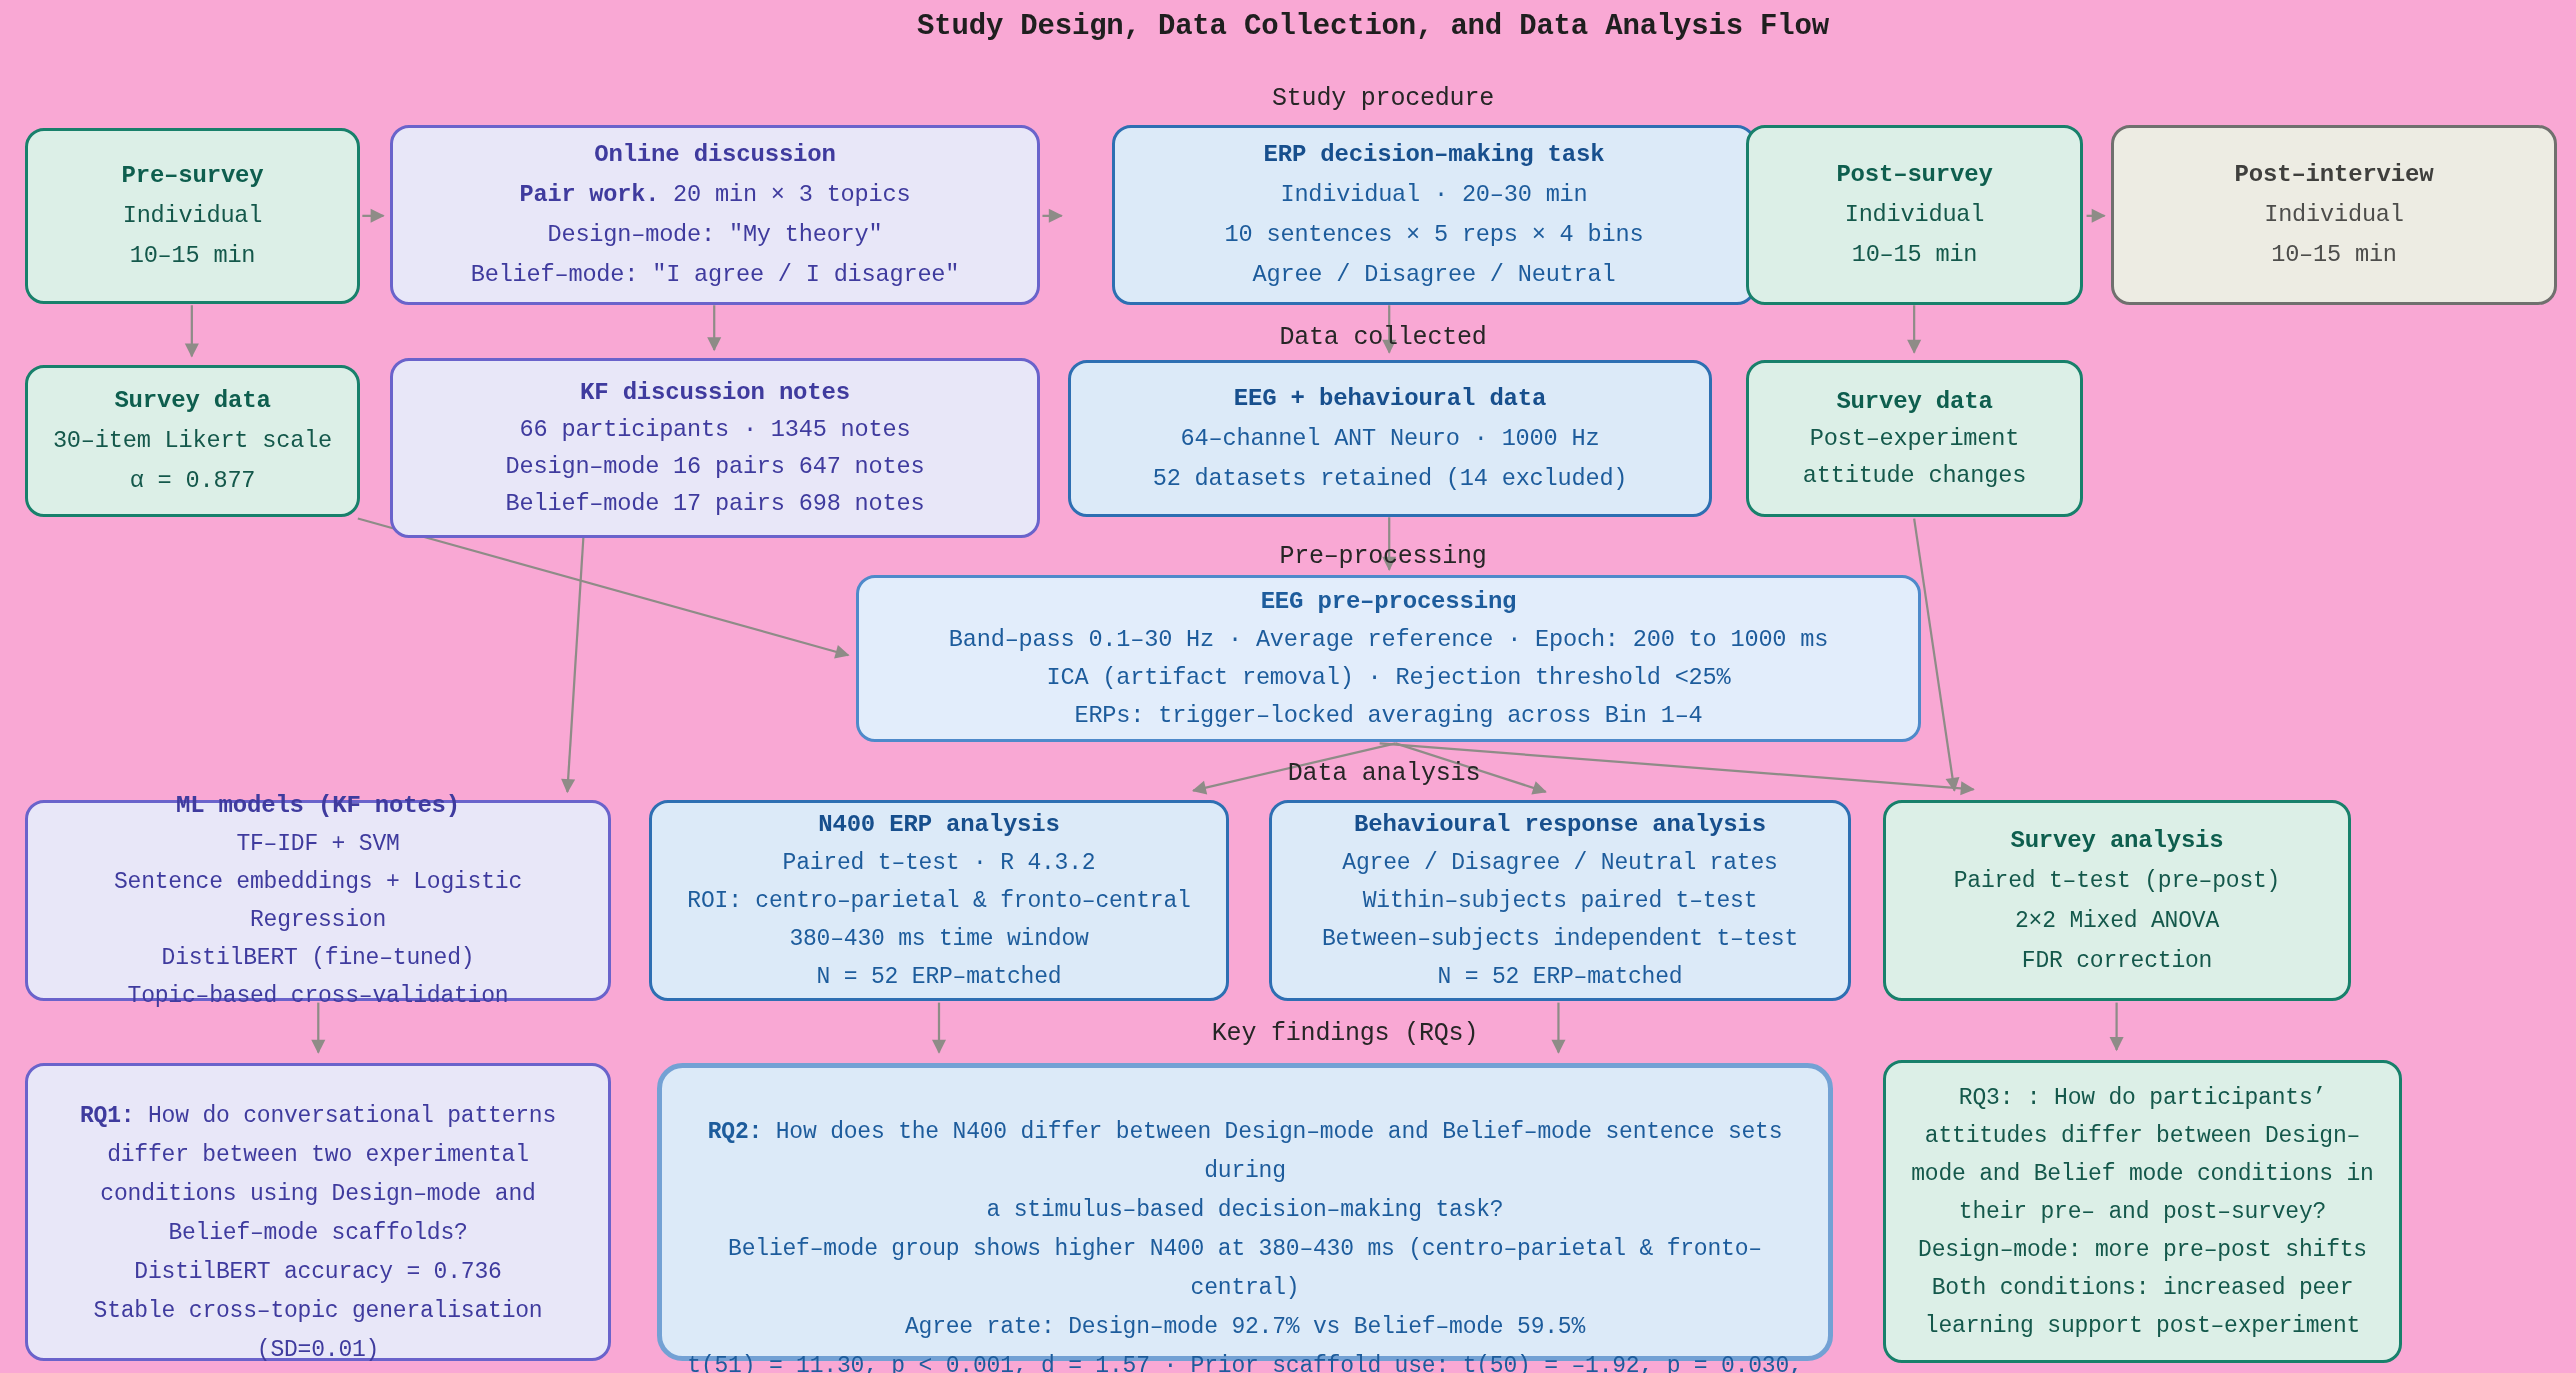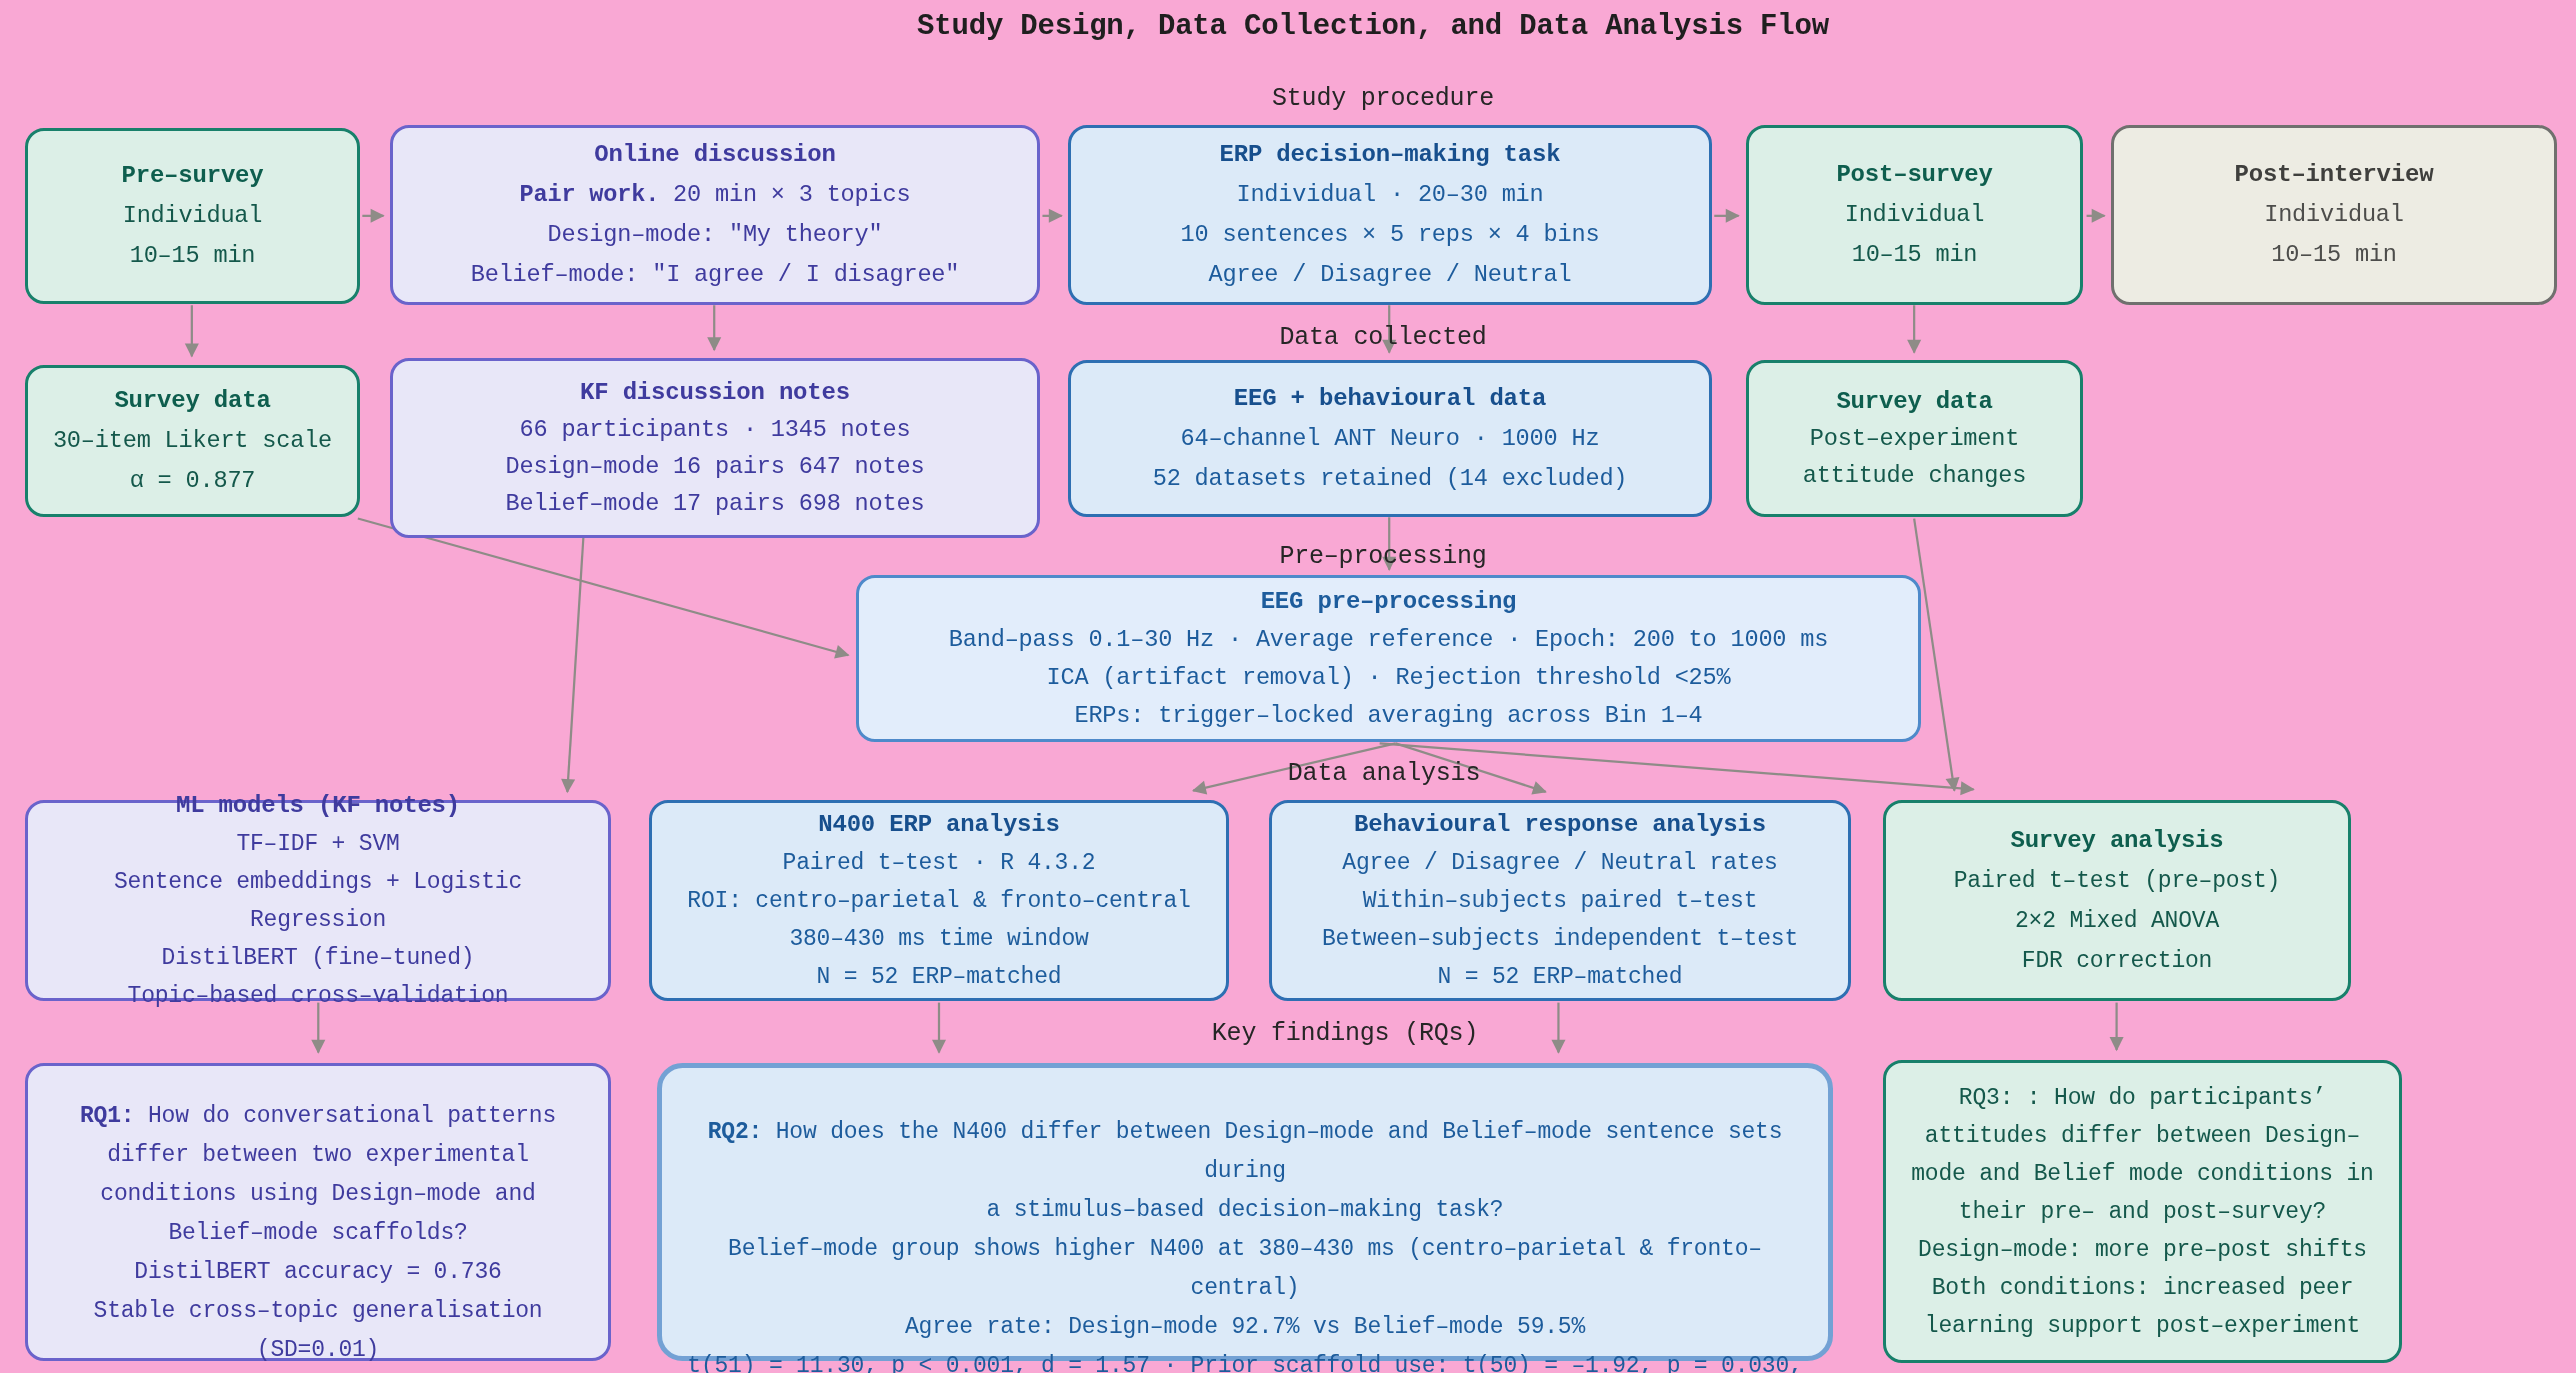--- a/index.html
+++ b/index.html
@@ -82,21 +82,21 @@
     <div>10–15 min</div>
   </div>
 
   <div class="box b-purple" style="left:390px;top:125px;width:650px;height:180px;">
     <div class="t">Online discussion</div>
     <div><span class="bold">Pair work.</span><span> 20 min × 3 topics</span></div>
     <div>Design–mode: "My theory"</div>
     <div>Belief–mode: "I agree / I disagree"</div>
   </div>
 
-  <div class="box b-blue" style="left:1068px;top:125px;width:644px;height:180px;">
+  <div class="box b-blue" style="left:1112px;top:125px;width:644px;height:180px;">
     <div class="t">ERP decision–making task</div>
     <div>Individual · 20–30 min</div>
     <div>10 sentences × 5 reps × 4 bins</div>
     <div>Agree / Disagree / Neutral</div>
   </div>
 
   <div class="box b-green" style="left:1746px;top:125px;width:337px;height:180px;">
     <div class="t">Post–survey</div>
     <div>Individual</div>
     <div>10–15 min</div>

